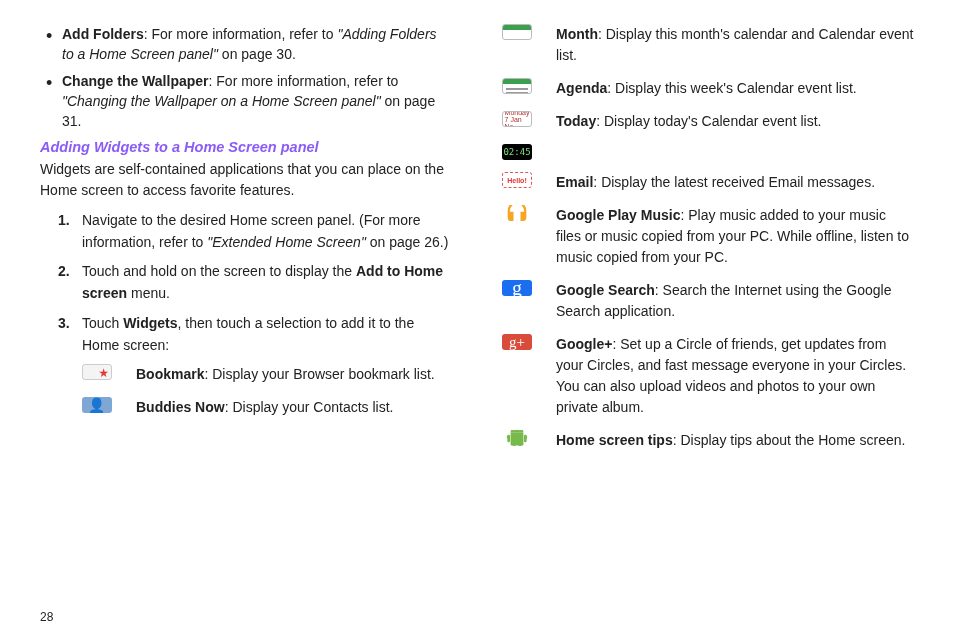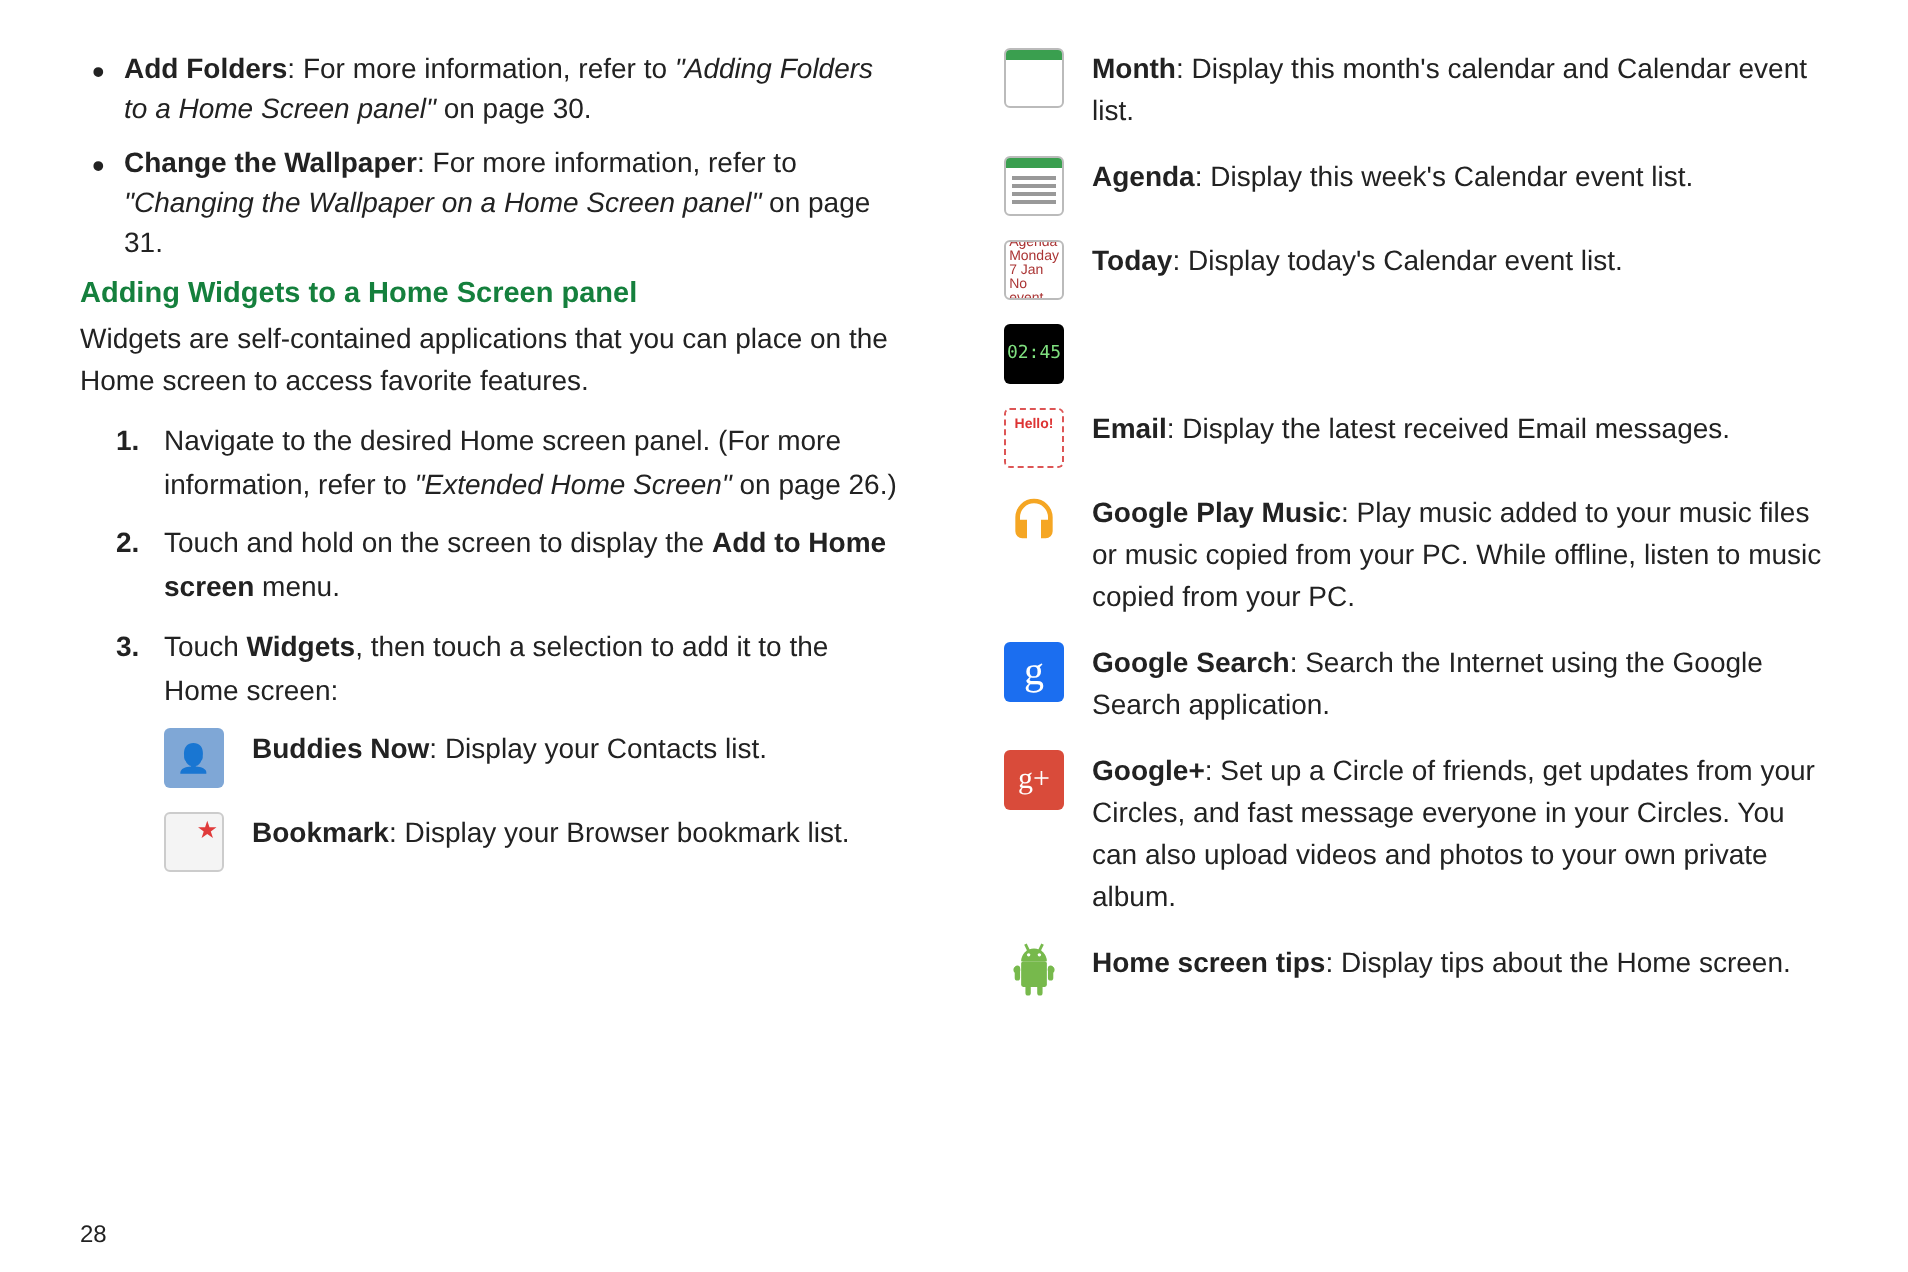--- a/index.html
+++ b/index.html
@@ -21,39 +21,40 @@
   .col {
     flex: 1 1 0;
     min-width: 0;
   }
   .bullet-list { margin: 0 0 8px 0; padding: 0; list-style: none; }
   .bullet-list li { position: relative; padding-left: 22px; margin-bottom: 6px; line-height: 1.45; }
   .bullet-list li::before { content: "•"; position: absolute; left: 6px; top: -1px; font-size: 18px; }
   .bold { font-weight: bold; }
   .italic { font-style: italic; }
   .section-head {
-    color: #15803d;
+    color: #8b5cf6;
     font-weight: bold;
+    font-style: italic;
     margin: 6px 0 4px 0;
     font-size: 14.5px;
   }
   .intro { margin: 0 0 10px 0; line-height: 1.45; }
   .steps { margin: 0 0 6px 0; padding: 0 0 0 42px; list-style: none; counter-reset: step; }
   .steps li { position: relative; margin-bottom: 8px; line-height: 1.55; }
   .steps li::before {
     counter-increment: step;
     content: counter(step) ".";
     position: absolute;
     left: -24px;
     font-weight: bold;
   }
-  .widget-row { display: flex; align-items: flex-start; gap: 14px; margin-bottom: 12px; }
+  .widget-row { display: flex; align-items: flex-start; gap: 24px; margin-bottom: 12px; }
   .widget-row.left { padding-left: 42px; }
   .widget-icon {
-    width: 30px; height: 30px; flex: 0 0 30px;
+    width: 30px; height: 16px; flex: 0 0 30px;
     border-radius: 3px;
     display: flex; align-items: center; justify-content: center;
     font-size: 11px; color: #fff;
     position: relative;
     overflow: hidden;
   }
   .widget-text { flex: 1; line-height: 1.5; }
   .sup { font-size: 0.7em; vertical-align: super; }
   .pagenum { position: absolute; left: 40px; bottom: 12px; font-size: 12px; }
 
@@ -107,30 +108,30 @@
       <li>
         <span>Touch and hold on the screen to display the </span><span class="bold">Add to Home screen</span><span> menu.</span>
       </li>
       <li>
         <span>Touch </span><span class="bold">Widgets</span><span>, then touch a selection to add it to the Home screen:</span>
       </li>
     </ol>
 
 
     <div class="widget-row left">
+      <div class="widget-icon ic-bookmark"></div>
+      <div class="widget-text">
+        <span class="bold">Bookmark</span><span>: Display your Browser bookmark list.</span>
+      </div>
+    </div>
+
+    <div class="widget-row left">
       <div class="widget-icon ic-buddy"></div>
       <div class="widget-text">
         <span class="bold">Buddies Now</span><span>: Display your Contacts list.</span>
-      </div>
-    </div>
-
-    <div class="widget-row left">
-      <div class="widget-icon ic-bookmark"></div>
-      <div class="widget-text">
-        <span class="bold">Bookmark</span><span>: Display your Browser bookmark list.</span>
       </div>
     </div>
   </div>
 
   <div class="col">
 
     <div class="widget-row">
       <div class="widget-icon ic-month"></div>
       <div class="widget-text">
         <span class="bold">Month</span><span>: Display this month's calendar and Calendar event list.</span>

